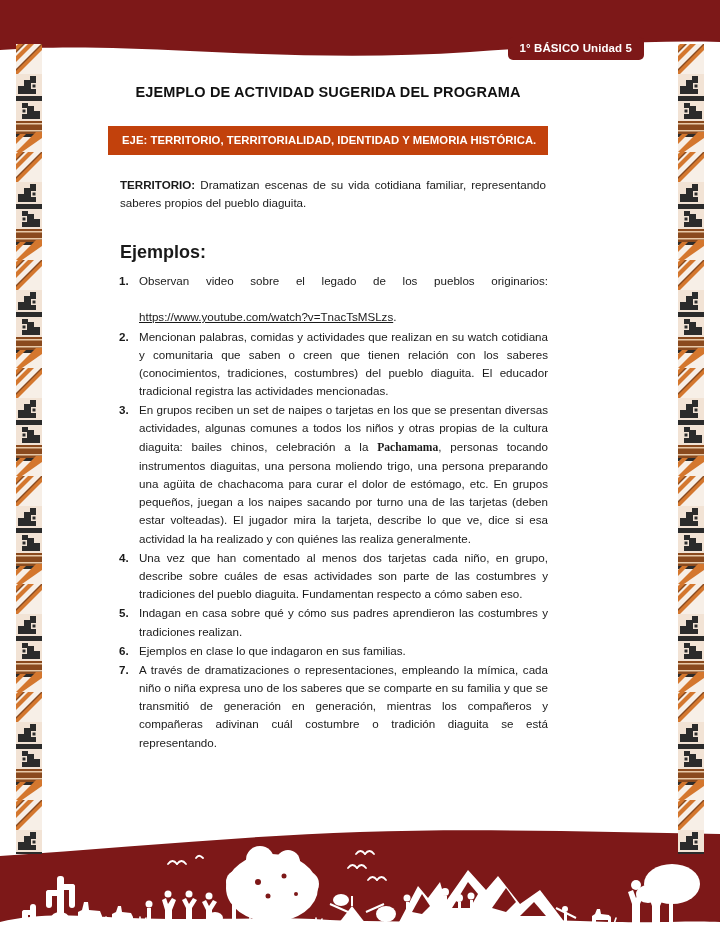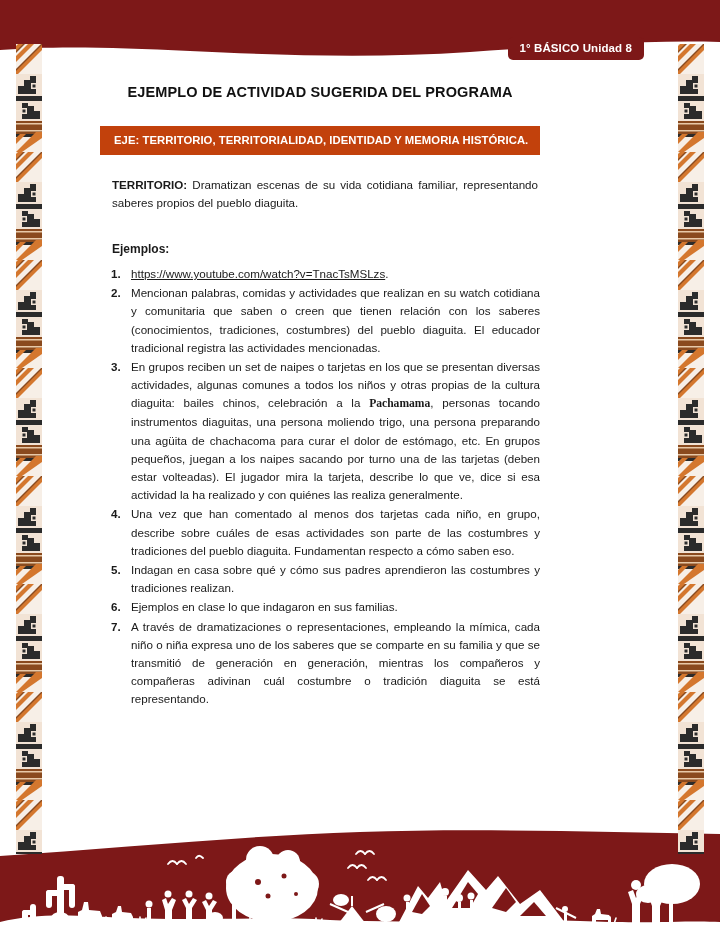--- a/index.html
+++ b/index.html
@@ -58,21 +58,21 @@
     height: 810px;
     z-index: 4;
   }
   .side-border.left  { left: 16px; }
   .side-border.right { right: 16px; }
   .side-border svg { display: block; width: 100%; height: 100%; }
 
   
   .content {
     position: absolute;
-    top: 0; left: 4px;
+    top: 0; left: 12px;
     width: 632px;
     z-index: 5;
     box-sizing: border-box;
     padding: 0 96px;
   }
 
   .doc-title {
     margin: 0;
     padding-top: 84px;
     text-align: center;
@@ -97,21 +97,21 @@
     font-size: 11.6px;
     line-height: 1.55;
     text-align: justify;
     padding-left: 12px;
     padding-right: 2px;
   }
   .actividad b { font-weight: 700; }
 
   .ejemplos-label {
     margin-top: 30px;
-    font-size: 12px;
+    font-size: 18px;
     font-weight: 700;
     padding-left: 12px;
   }
 
   ol.steps {
     margin: 9px 0 0 0;
     padding: 0;
     list-style: none;
     font-size: 11.6px;
     line-height: 1.57;
@@ -159,21 +159,21 @@
 </style>
 </head>
 <body>
 
 <div class="header-band">
   <svg width="720" height="75" viewBox="0 0 720 75" preserveAspectRatio="none" aria-hidden="true">
     <path d="M0,0 L720,0 L720,42 C640,40 560,46 470,52 C380,58 290,56 190,51 C110,47 50,46 0,50 Z" fill="#7d1818"></path>
   </svg>
 </div>
 <div class="badge-stem"></div>
-<div class="unit-badge">1° BÁSICO Unidad 8</div>
+<div class="unit-badge">1° BÁSICO Unidad 5</div>
 
 <div class="side-border left">
   <svg viewBox="0 0 26 810" preserveAspectRatio="none" aria-hidden="true">
     <defs>
       <pattern id="andean" x="0" y="0" width="26" height="108" patternUnits="userSpaceOnUse">
         <rect x="0" y="0" width="26" height="108" fill="#f7efe7"></rect>
 
         <g>
           <rect x="0" y="0" width="26" height="30" fill="#f7efe7"></rect>
           <path d="M-10,12 L6,-4 L12,-4 L-10,18 Z" fill="#d4772e"></path>
@@ -232,21 +232,21 @@
   <p class="actividad">
     <b>TERRITORIO:</b><span> Dramatizan escenas de su vida cotidiana familiar, representando saberes propios del pueblo diaguita.</span>
   </p>
 
   <div class="ejemplos-label">Ejemplos:</div>
 
   <ol class="steps">
 
     <li>
       <span class="num">1.</span>
-      <span class="txt"><a class="link" href="#">https://www.youtube.com/watch?v=TnacTsMSLzs</a><span>.</span></span>
+      <span class="txt"><span class="spread-line">Observan video sobre el legado de los pueblos originarios:</span><a class="link" href="#">https://www.youtube.com/watch?v=TnacTsMSLzs</a><span>.</span></span>
     </li>
 
     <li>
       <span class="num">2.</span>
       <span class="txt">Mencionan palabras, comidas y actividades que realizan en su watch cotidiana y comunitaria que saben o creen que tienen relación con los saberes (conocimientos, tradiciones, costumbres) del pueblo diaguita. El educador tradicional registra las actividades mencionadas.</span>
     </li>
 
     <li>
       <span class="num">3.</span>
       <span class="txt"><span>En grupos reciben un set de naipes o tarjetas en los que se presentan diversas actividades, algunas comunes a todos los niños y otras propias de la cultura diaguita: bailes chinos, celebración a la </span><b>Pachamama</b><span>, personas tocando instrumentos diaguitas, una persona moliendo trigo, una persona preparando una agüita de chachacoma para curar el dolor de estómago, etc. En grupos pequeños, juegan a los naipes sacando por turno una de las tarjetas (deben estar volteadas). El jugador mira la tarjeta, describe lo que ve, dice si esa actividad la ha realizado y con quiénes las realiza generalmente.</span></span>

